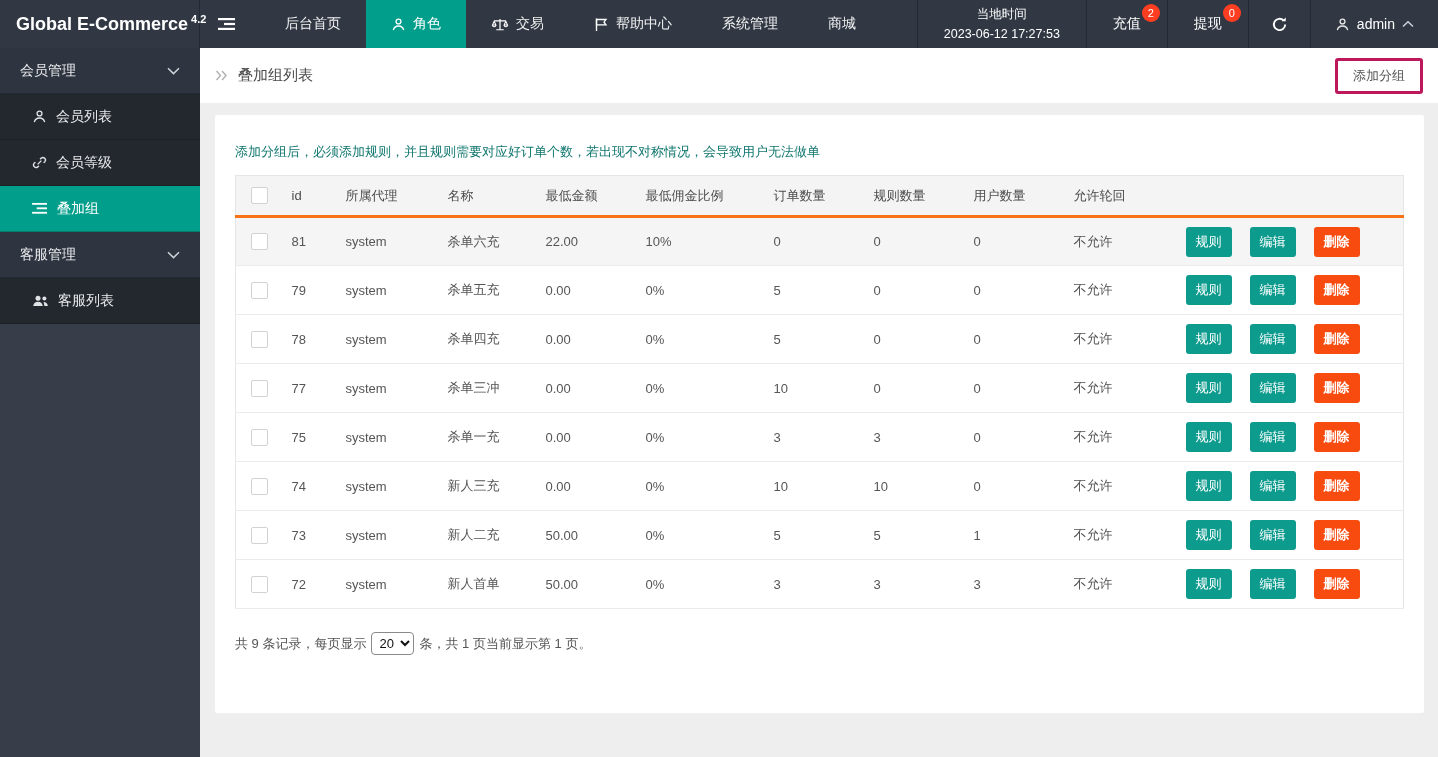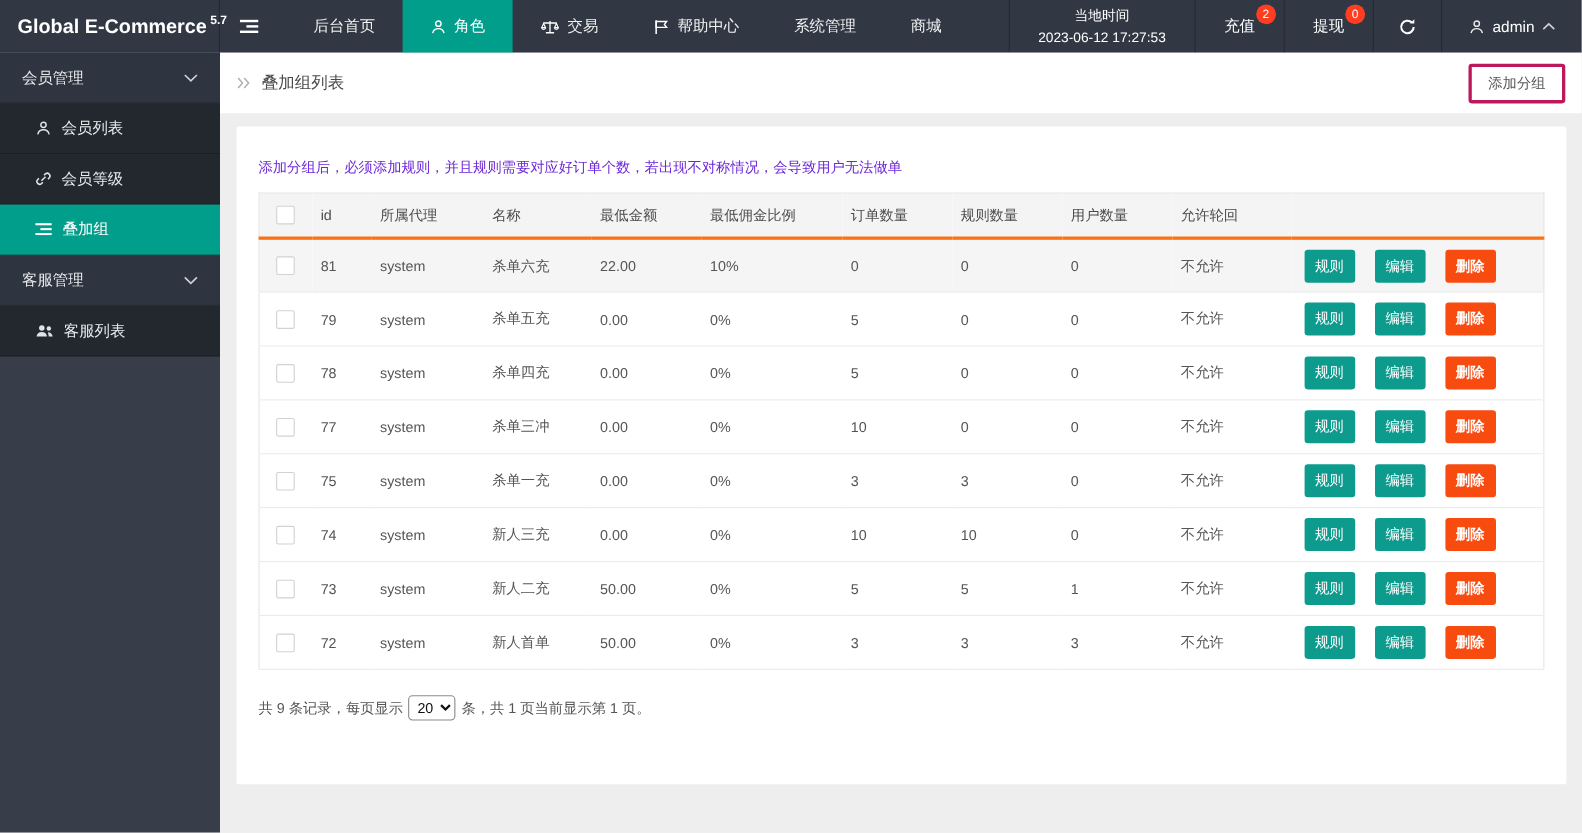--- a/index.html
+++ b/index.html
@@ -38,21 +38,21 @@
   .sicon { display:inline-flex; }
 
   .content { flex:1; background:#eeeeee; display:flex; flex-direction:column; }
   .breadcrumb-bar { height:55px; background:#fff; display:flex; align-items:center; padding:0 15px; }
   .bc-icon { color:#b0b0b0; display:inline-flex; margin-right:9px; }
   .bc-title { font-size:15px; color:#4a4a4a; }
   .add-group-btn { margin-left:auto; background:#fff; border:3px solid #be185d; border-radius:3px;
     color:#555; font-size:13px; padding:6px 15px; cursor:pointer; font-family:inherit; }
 
   .card { margin:12px 14px 0 15px; background:#fff; border-radius:2px; height:598px; padding:28px 20px 20px; }
-  .hint { font-size:13px; color:#6d28d9; margin-bottom:14px; }
+  .hint { font-size:13px; color:#0f766e; margin-bottom:14px; }
 
   table { width:100%; border-collapse:collapse; border:1px solid #e5e5e5; table-layout:fixed; }
   th { background:#f4f4f4; font-weight:400; font-size:13px; color:#4c4c4c; text-align:left;
     height:41px; padding:0 8px; border-bottom:3px solid #f97316; }
   td { font-size:13px; color:#555; height:49px; padding:0 8px; border-bottom:1px solid #ebebeb; background:#fff; }
   tr.hl td { background:#f5f5f5; }
   .cb-cell { padding-left:15px; }
   input[type=checkbox] { appearance:none; -webkit-appearance:none; width:17px; height:17px;
     border:1px solid #d2d2d2; border-radius:2px; background:#fff; cursor:pointer; display:block; }
   .btn { border:none; border-radius:3px; color:#fff; font-size:13px; padding:6px 10px;
@@ -67,21 +67,21 @@
     background:#fff; color:#111; font-family:inherit; cursor:pointer; }
 
   svg { display:block; }
 </style>
 </head>
 <body>
 
 <header class="navbar">
   <div class="logo">
     <span>Global E-Commerce</span>
-      <sup>5.7</sup>
+      <sup>4.2</sup>
   </div>
   <div class="nav-left">
     <div class="nav-item hamburger">
       <span class="nicon">
         <svg width="17" height="14" viewBox="0 0 17 14">
             <rect x="0" y="1" width="17" height="2.2" fill="#fff"></rect>
             <rect x="6" y="5.9" width="11" height="2.2" fill="#fff"></rect>
             <rect x="0" y="10.8" width="17" height="2.2" fill="#fff"></rect>
           </svg>
       </span>

